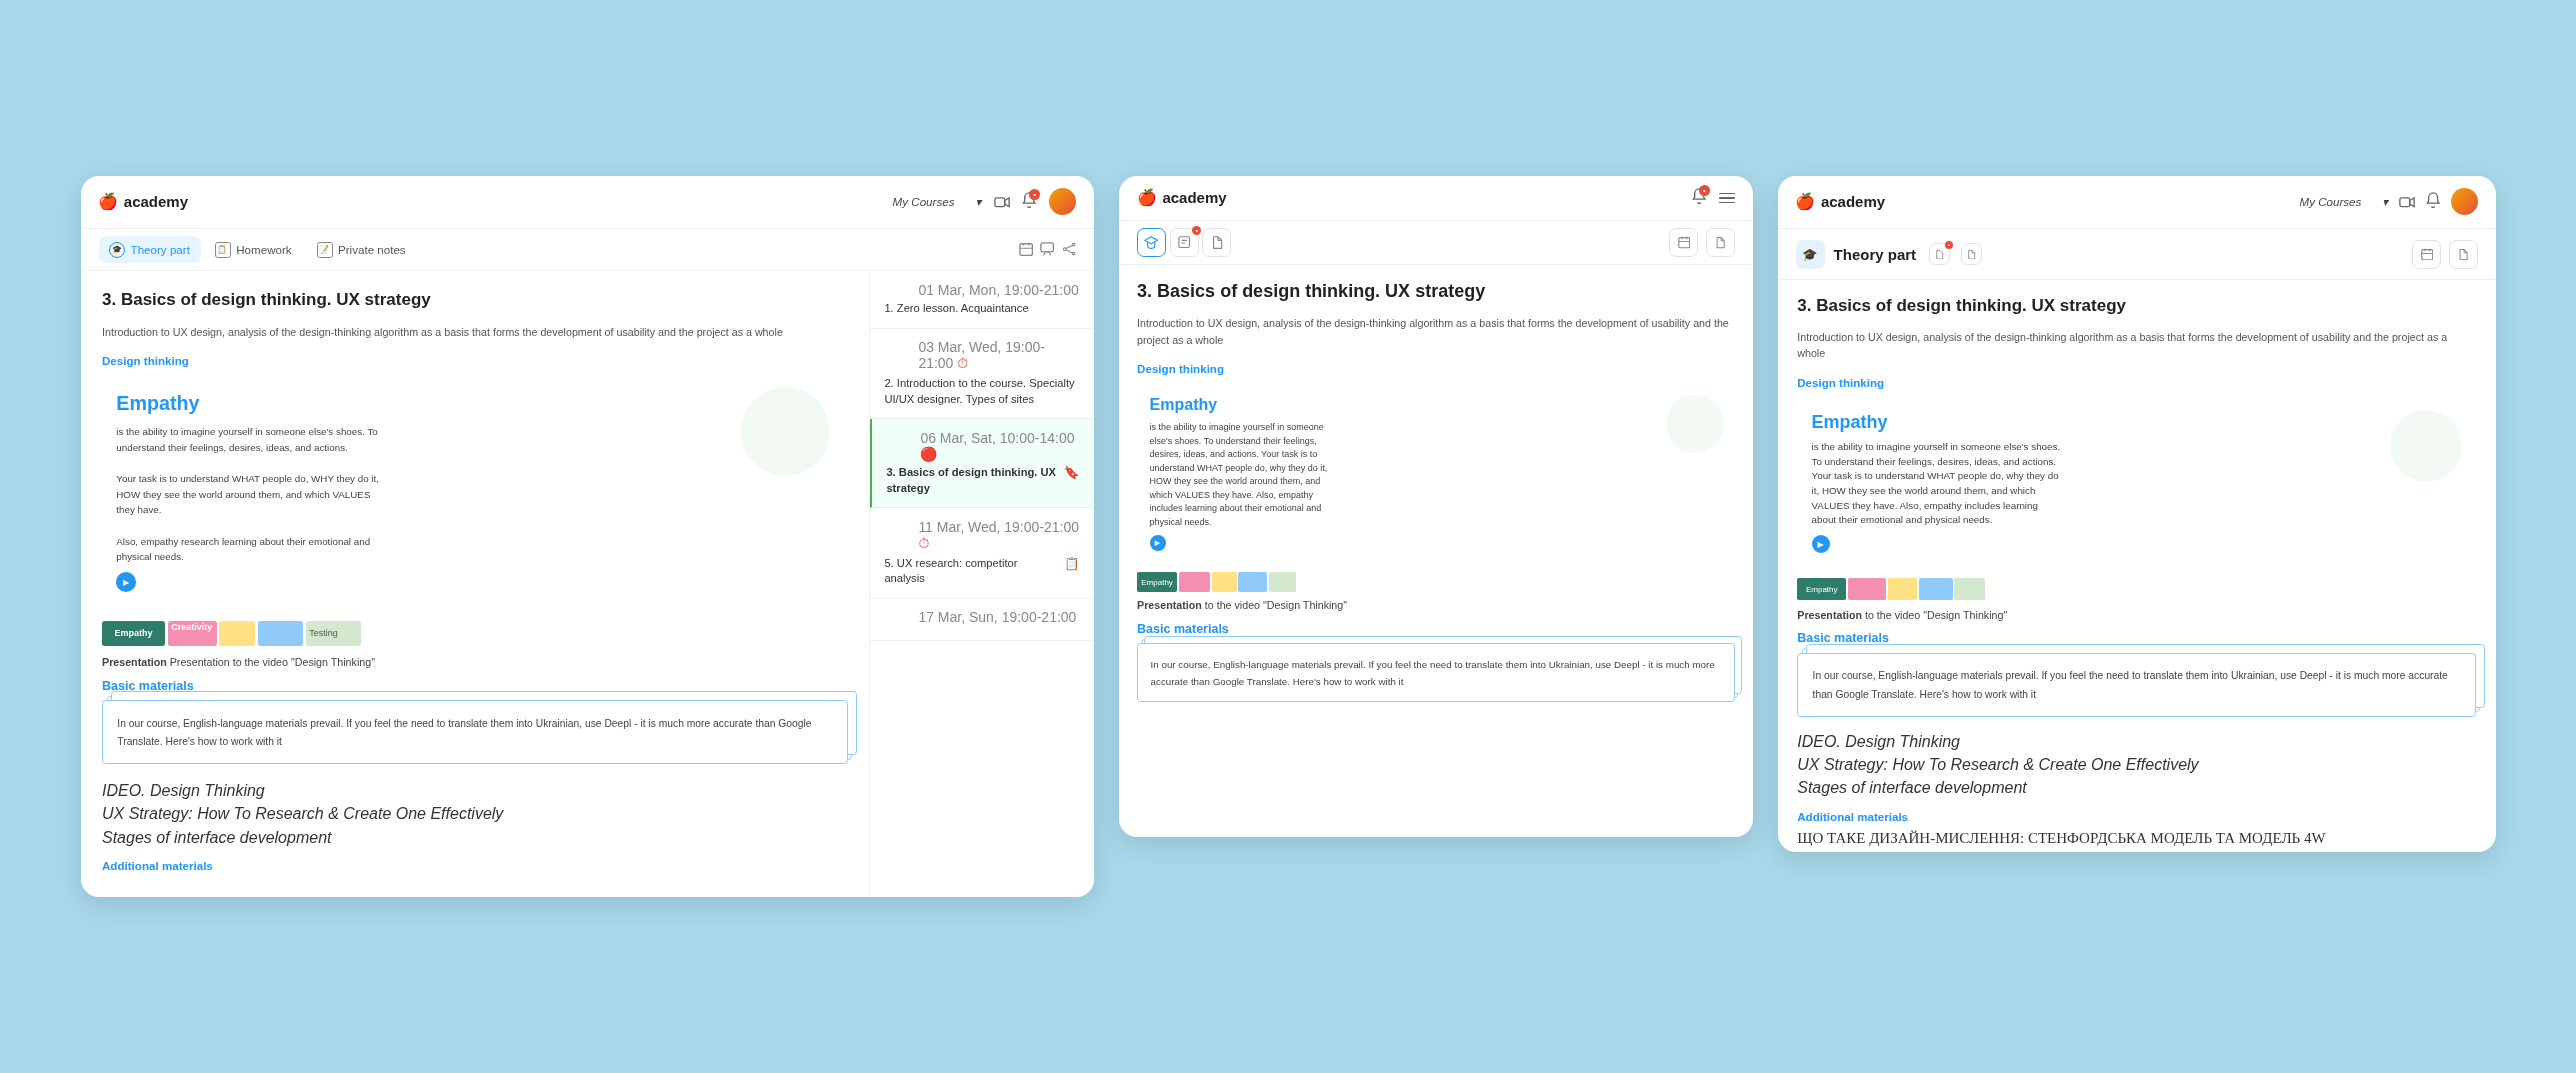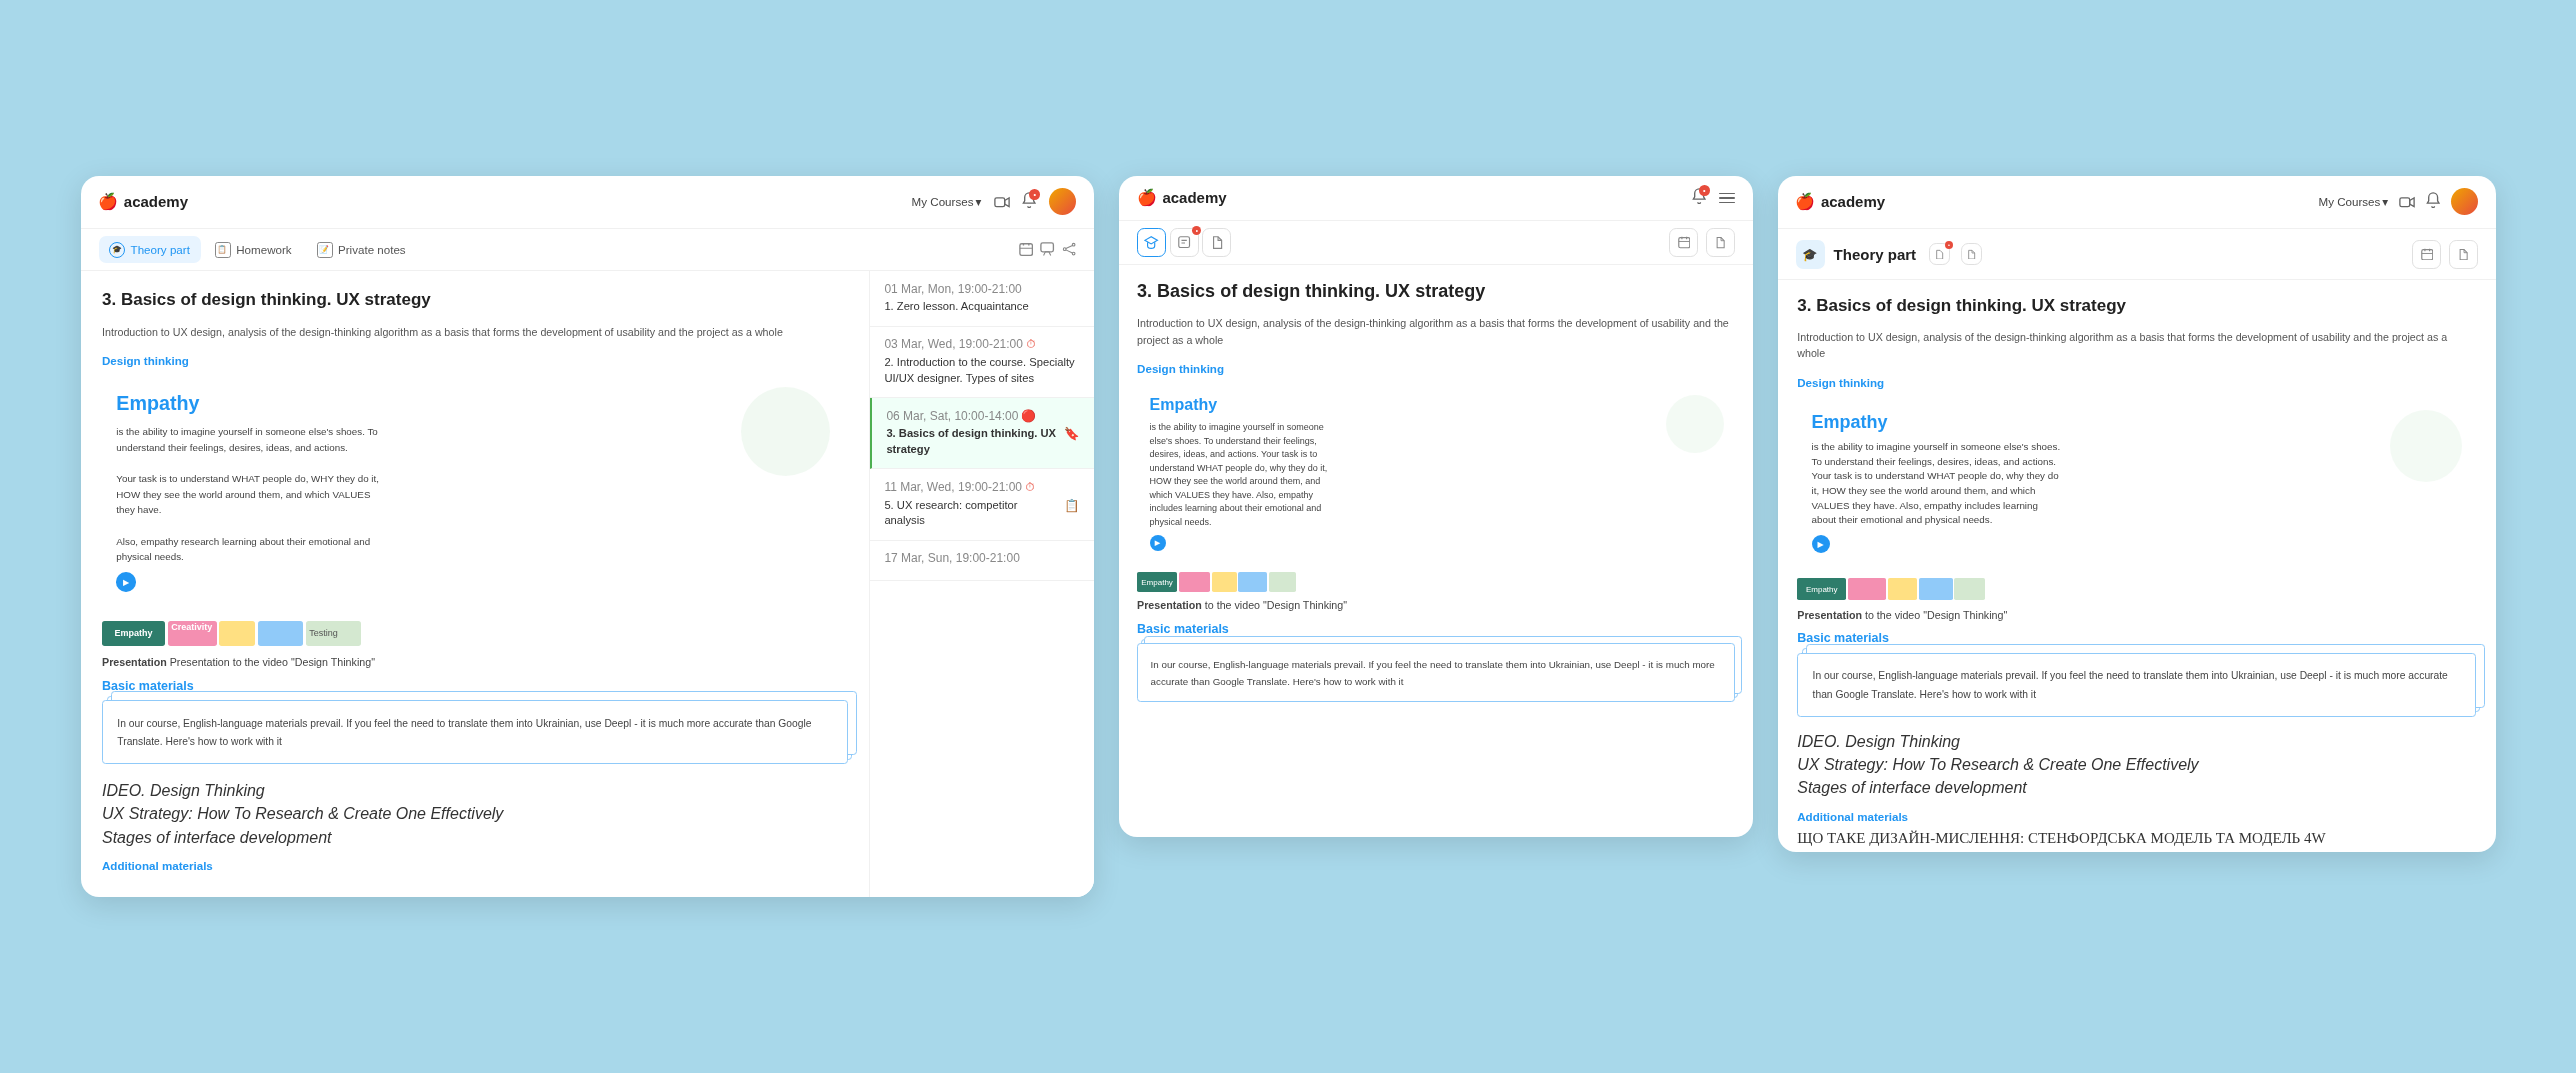--- a/index.html
+++ b/index.html
@@ -65,21 +65,22 @@
       font-size: 13.4px;
       display: flex;
       align-items: center;
       gap: 3.6px;
     }
     .my-courses-btn {
       font-size: 11.6px;
       color: #444;
       display: flex;
       align-items: center;
-      gap: 2px;
+      gap: 21px;
+      font-style: italic;
     }
     .avatar {
       width: 27px;
       height: 27px;
       border-radius: 50%;
       background: linear-gradient(135deg, #f0a500, #e74c3c);
     }
     .notification-icon {
       position: relative;
     }
@@ -257,23 +258,24 @@
       display: block;
     }
 
     
     .sidebar-item {
       padding: 10.7px 14.3px;
       border-bottom: 0.9px solid #f0f0f0;
       cursor: pointer;
     }
     .sidebar-date {
-      font-size: 12px;
+      font-size: 14px;
       color: #888;
       margin-bottom: 3.6px;
+      margin-left: 34px;
     }
     .sidebar-lesson {
       font-size: 11.2px;
       color: #333;
       line-height: 1.4;
     }
     .sidebar-item.highlighted {
       background: #f0fff8;
       border-left: 2.7px solid #4caf50;
     }

